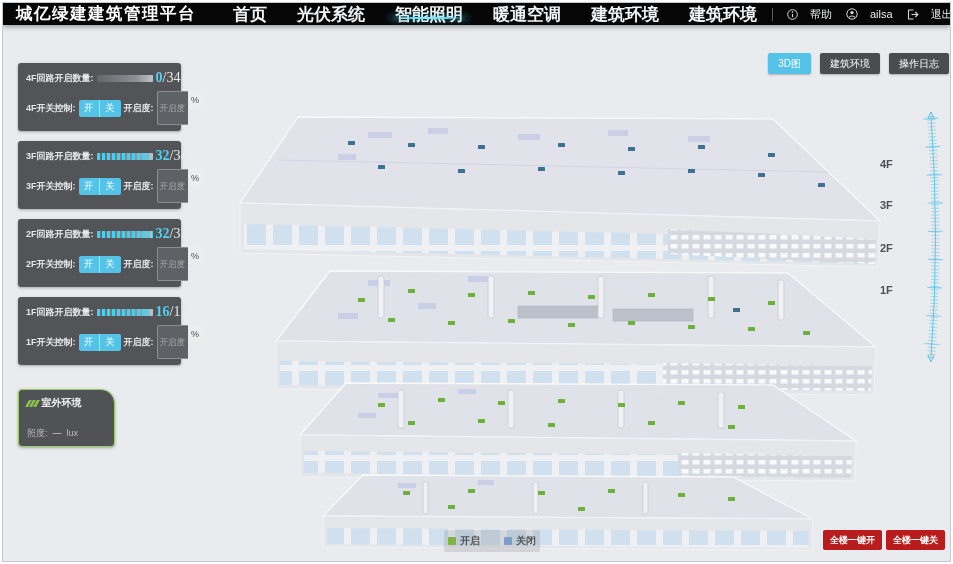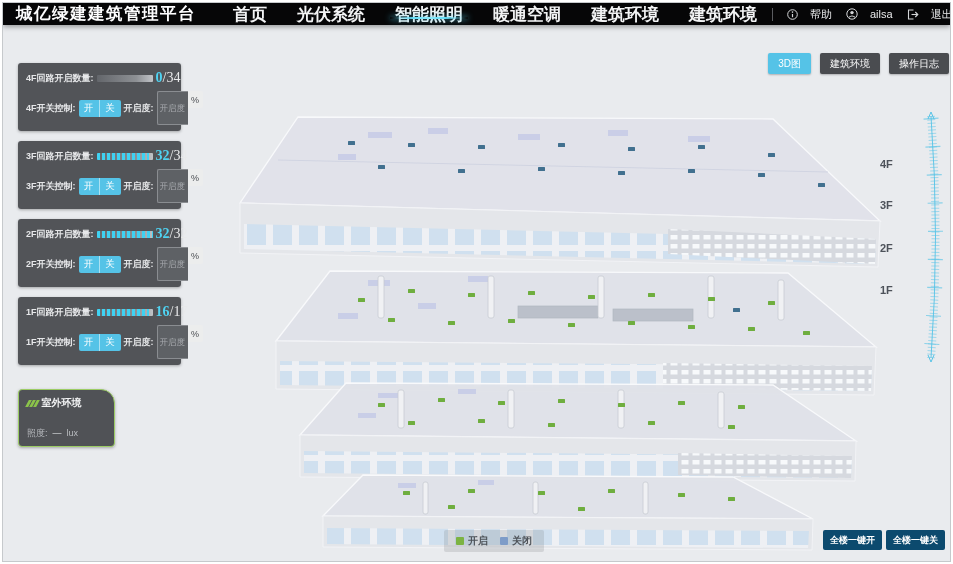--- a/index.html
+++ b/index.html
@@ -58,28 +58,28 @@
   .tri { display:flex; gap:1.5px; }
   .tri i { display:block; width:2.5px; height:7px; background:#8bc34a; transform:skewX(-28deg); }
   .outdoor .v { margin-top:17px; font-size:9px; color:#b9bcc0; display:flex; align-items:baseline; gap:5px; }
   .outdoor .v em { font-style:normal; color:#d7dadd; }
 
   
   .ftag { position:absolute; left:877px; font-size:11px; font-weight:600; color:#4d525a; z-index:15; }
   .ruler { position:absolute; left:903px; top:103px; z-index:15; }
 
   
-  .legend { position:absolute; left:441px; top:527px; height:22px; padding:0 12px; display:flex; align-items:center; gap:12px;
+  .legend { position:absolute; left:441px; top:527px; height:22px; padding:0 4px; display:flex; align-items:center; gap:24px;
             background:rgba(125,128,133,.22); border-radius:2px; z-index:20; }
   .litem { display:flex; align-items:center; gap:4px; font-size:10px; font-weight:600; color:#4e5359; white-space:nowrap; }
   .swatch { width:8px; height:8px; border-radius:1px; display:inline-block; }
 
   
   .bulk { position:absolute; right:5px; bottom:11px; display:flex; gap:4px; z-index:20; }
-  .bbtn { height:20px; padding:0 7px; background:#0c4a6e; color:#fff; border:none; border-radius:2px; font-size:9px;
+  .bbtn { height:20px; padding:0 7px; background:#b91c1c; color:#fff; border:none; border-radius:2px; font-size:9px;
           font-weight:600; font-family:inherit; cursor:pointer; white-space:nowrap; }
 
   
   .bwrap { position:absolute; left:215px; top:95px; width:680px; height:455px; z-index:5; }
 </style>
 </head>
 <body>
 
 <div class="page">
 <div class="app">

